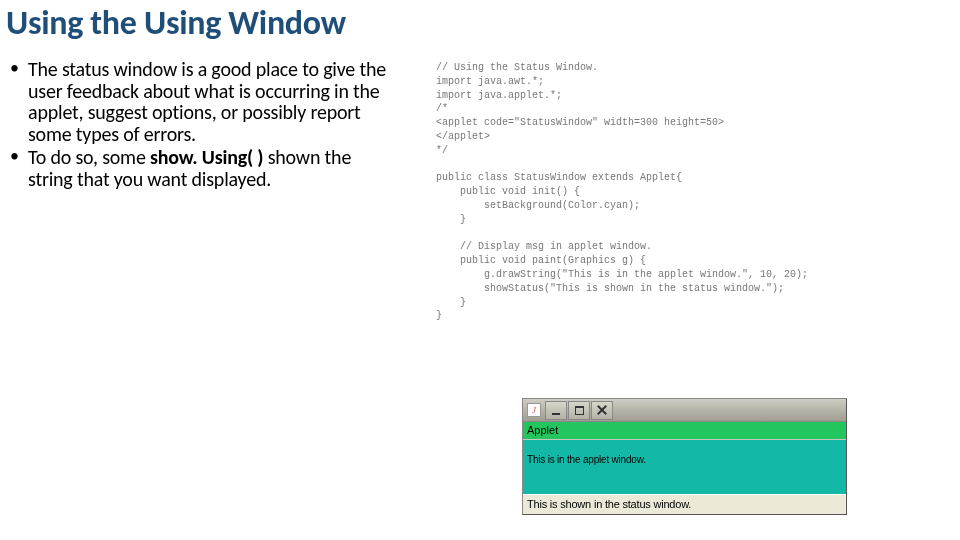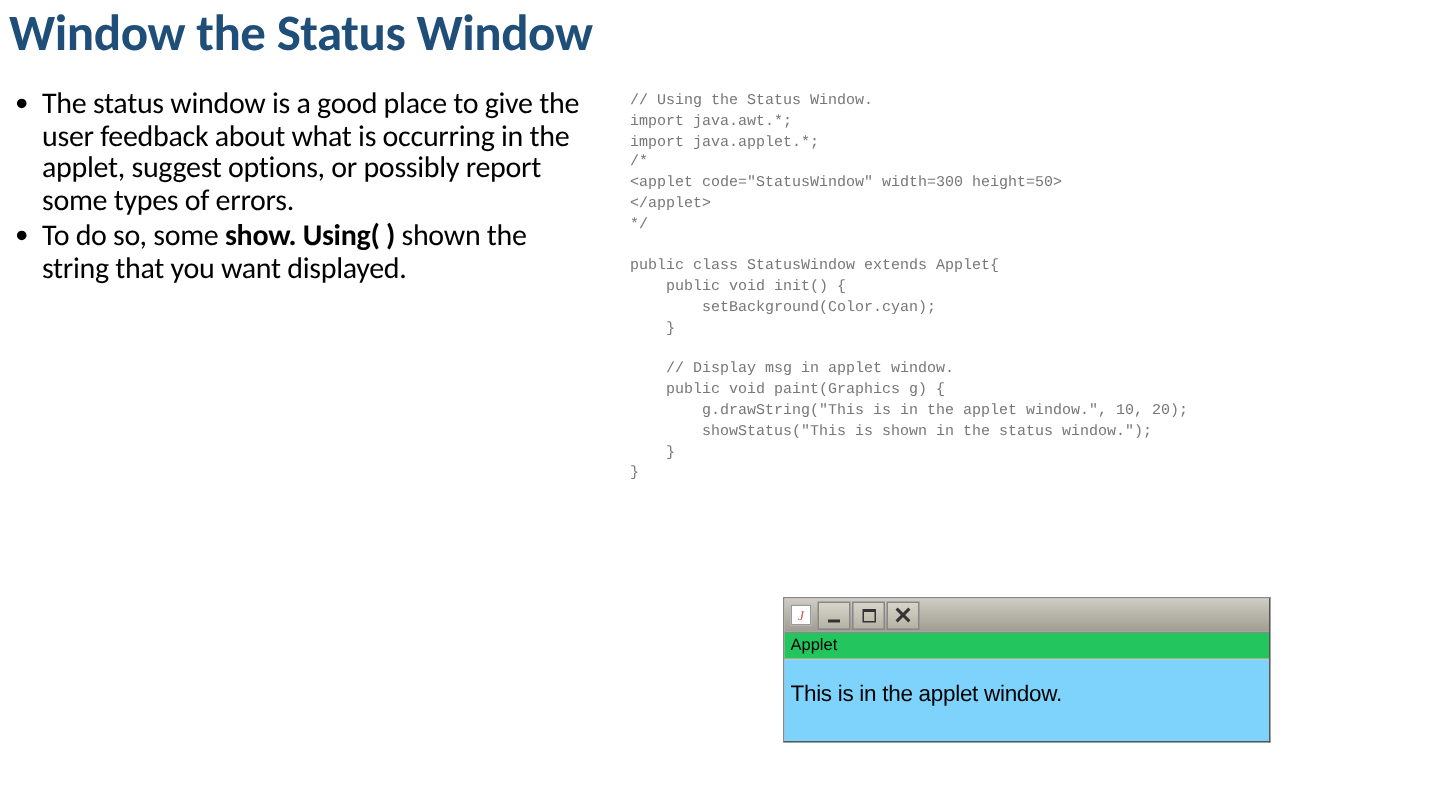--- a/index.html
+++ b/index.html
@@ -15,21 +15,21 @@
     font-size: 34px;
     font-weight: 700;
     color: #1f4e79;
     padding: 2px 6px 4px 6px;
     letter-spacing: -0.3px;
   }
   .content {
     display: flex;
     flex-direction: row;
     padding: 6px 4px 0 4px;
-    gap: 16px;
+    gap: 32px;
   }
   .left {
     width: 390px;
     padding-top: 6px;
   }
   .bullet-list {
     list-style: none;
     padding-left: 24px;
   }
   .bullet-item {
@@ -123,24 +123,24 @@
   }
   .menubar {
     background: #22c55e;
     height: 18px;
     font-size: 11px;
     padding: 2px 4px;
     color: #000;
     border-bottom: 1px solid #c9c7bd;
   }
   .applet-area {
-    background: #7dd3fc;
+    background: #14b8a6;
     height: 54px;
     padding: 14px 4px 0 4px;
-    font-size: 15px;
+    font-size: 10px;
     color: #000;
     font-family: Arial, sans-serif;
     letter-spacing: -0.2px;
   }
   .statusbar {
     background: #ece9d8;
     height: 20px;
     border-top: 1px solid #fff;
     padding: 3px 4px;
     font-size: 11px;
@@ -159,21 +159,21 @@
   }
   .close-glyph::before, .close-glyph::after {
     content: ""; position: absolute; left: 4px; top: -1px; width: 2px; height: 12px; background: #333;
   }
   .close-glyph::before { transform: rotate(45deg); }
   .close-glyph::after { transform: rotate(-45deg); }
 </style>
 </head>
 <body>
 
-<div class="title">Window the Status Window</div>
+<div class="title">Using the Using Window</div>
 
 <div class="content">
   <div class="left">
     <ul class="bullet-list">
       <li class="bullet-item">The status window is a good place to give the user feedback about what is occurring in the applet, suggest options, or possibly report some types of errors.</li>
       <li class="bullet-item">
         <span>To do so, some </span><strong>show. Using( )</strong><span> shown the string that you want displayed.</span>
       </li>
     </ul>
   </div>
@@ -214,13 +214,16 @@
           <div class="close-glyph"></div>
         </div>
     </div>
   </div>
   <div class="menubar">
     <span>Applet</span>
   </div>
   <div class="applet-area">
     <span>This is in the applet window.</span>
   </div>
+  <div class="statusbar">
+    <span>This is shown in the status window.</span>
+  </div>
 </div>
 
 </body></html>

